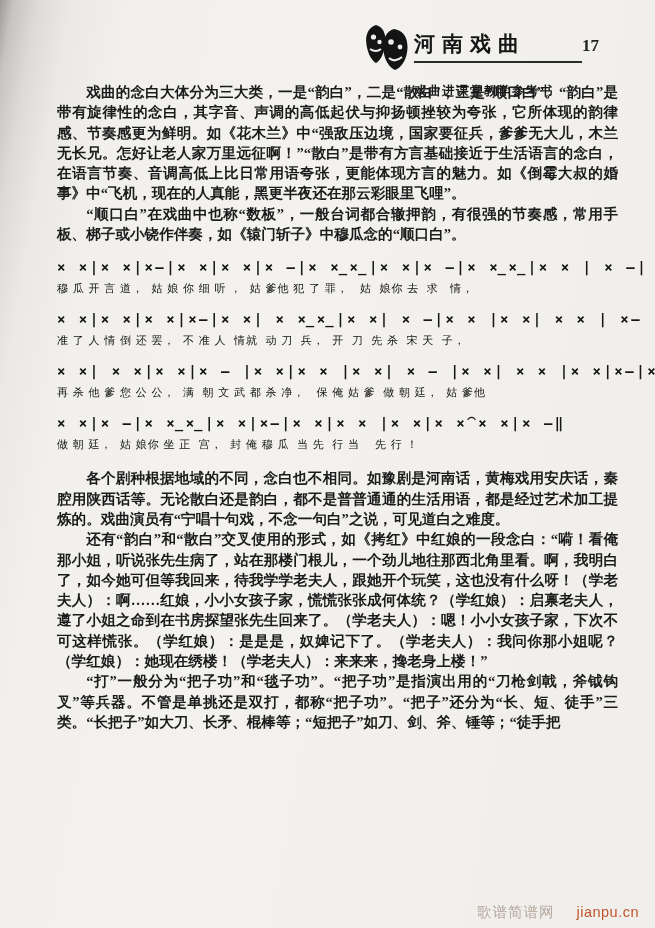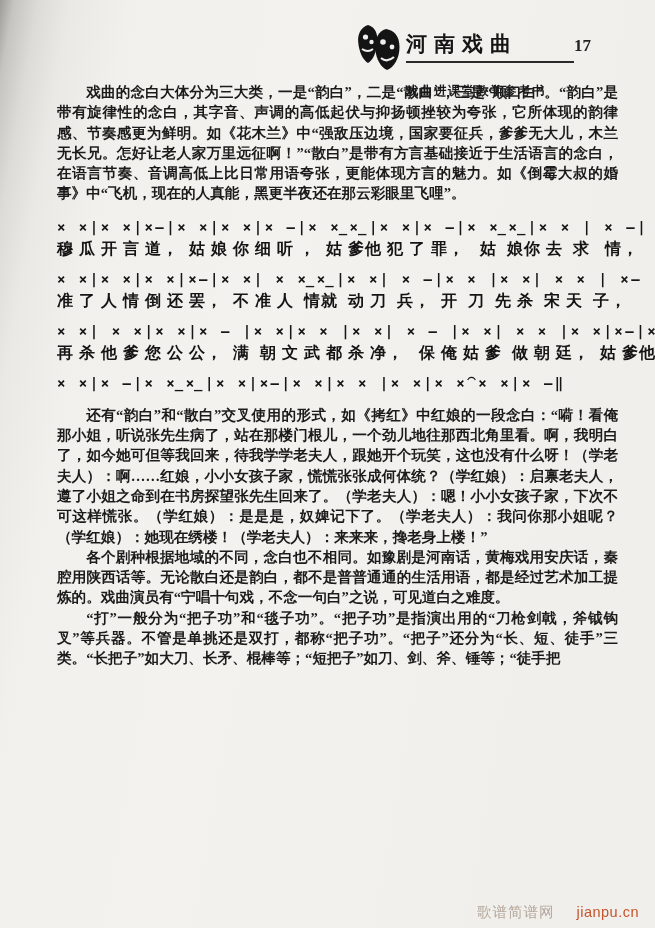--- a/index.html
+++ b/index.html
@@ -9,21 +9,21 @@
     font-family:"Liberation Serif","DejaVu Serif",serif;
   }
   .page{
     position:relative;width:655px;height:928px;
     background:linear-gradient(100deg,
       #9e9c99 0px,#c6c4c0 14px,#dddbd7 38px,#eae9e6 70px,
       #f1f0ed 130px,#f3f2ef 300px,#f1efec 655px);
     color:#1c1c1c;
   }
   
-  .header{position:absolute;top:22px;left:0;right:0;height:60px;}
+  .header{position:absolute;top:22px;left:8px;right:0;height:60px;}
   .logo{position:absolute;left:356px;top:0;width:48px;height:52px;}
   .title-block{position:absolute;left:406px;top:8px;}
   .series-title{
     font-size:21px;font-weight:bold;letter-spacing:7px;
     font-family:"Liberation Serif","DejaVu Serif",serif;color:#151515;
   }
   .title-rule{width:168px;height:2px;background:#2a2a2a;margin-top:3px;}
   .subtitle{
     font-size:12.5px;font-weight:bold;letter-spacing:1.5px;margin-top:20px;color:#1a1a1a;
     font-family:"Liberation Sans","DejaVu Sans",sans-serif;
@@ -41,21 +41,21 @@
   .para{margin:0;text-indent:2em;}
   
   .notation{margin:13px 0 12px 0;}
   .nline{margin-bottom:9px;}
   .score{
     font-family:"DejaVu Sans Mono",monospace;
     font-size:14px;font-weight:bold;letter-spacing:2.5px;
     white-space:pre;line-height:20px;color:#161616;
   }
   .lyrics{
-    font-size:16px;font-weight:bold;white-space:pre;
+    font-size:11px;font-weight:normal;white-space:pre;
     line-height:23px;letter-spacing:1px;color:#141414;
   }
   
   .footer{
     position:absolute;right:16px;bottom:6px;
     font-size:14.5px;letter-spacing:1px;
     font-family:"Liberation Sans","DejaVu Sans",sans-serif;
   }
   .site-name{color:#b4a79c;margin-left:38px;}
   .site-url{color:#c4552d;margin-left:22px;letter-spacing:0.5px;}
@@ -81,41 +81,43 @@
     <div class="title-block">
       <div class="series-title">河南戏曲</div>
       <div class="title-rule"></div>
       <div class="subtitle">戏曲进课堂教学参考书</div>
     </div>
     <div class="page-number">17</div>
   </div>
 
   <div class="main">
     <p class="para">戏曲的念白大体分为三大类，一是“韵白”，二是“散白”，三是“顺口白”。“韵白”是带有旋律性的念白，其字音、声调的高低起伏与抑扬顿挫较为夸张，它所体现的韵律感、节奏感更为鲜明。如《花木兰》中“强敌压边境，国家要征兵，爹爹无大儿，木兰无长兄。怎好让老人家万里远征啊！”“散白”是带有方言基础接近于生活语言的念白，在语言节奏、音调高低上比日常用语夸张，更能体现方言的魅力。如《倒霉大叔的婚事》中“飞机，现在的人真能，黑更半夜还在那云彩眼里飞哩”。</p>
+    <p class="para">“顺口白”在戏曲中也称“数板”，一般台词都合辙押韵，有很强的节奏感，常用手板、梆子或小铙作伴奏，如《辕门斩子》中穆瓜念的“顺口白”。</p>
 
     <div class="notation">
       <div class="nline">
         <div class="score">× ×|× ×|×—|× ×|× ×|× —|× ×̲×̲|× ×|× —|× ×̲×̲|× × | × —|</div>
         <div class="lyrics">穆 瓜 开 言 道，  姑 娘 你 细 听 ，  姑 爹他 犯 了 罪，   姑  娘你 去  求   情，</div>
       </div>
       <div class="nline">
         <div class="score">× ×|× ×|× ×|×—|× ×| × ×̲×̲|× ×| × —|× × |× ×| × × | ×— |</div>
         <div class="lyrics">准 了 人 情 倒 还 罢，  不 准 人  情就  动 刀  兵，  开  刀  先 杀  宋 天  子，</div>
       </div>
       <div class="nline">
         <div class="score">× ×| × ×|× ×|× — |× ×|× × |× ×| × — |× ×| × × |× ×|×—|× ×̲×̲|</div>
         <div class="lyrics">再 杀 他 爹 您 公 公，  满  朝 文 武 都 杀 净，   保 俺 姑 爹  做 朝 廷，  姑 爹他</div>
       </div>
       <div class="nline">
         <div class="score">× ×|× —|× ×̲×̲|× ×|×—|× ×|× × |× ×|× ×⁀× ×|× —‖</div>
+        <div class="lyrics">做 朝 廷，  姑 娘你 坐 正  宫，  封 俺 穆 瓜  当 先  行 当    先 行 ！</div>
       </div>
     </div>
 
+    <p class="para">各个剧种根据地域的不同，念白也不相同。如豫剧是河南话，黄梅戏用安庆话，秦腔用陕西话等。无论散白还是韵白，都不是普普通通的生活用语，都是经过艺术加工提炼的。戏曲演员有“宁唱十句戏，不念一句白”之说，可见道白之难度。</p>
     <p class="para">还有“韵白”和“散白”交叉使用的形式，如《拷红》中红娘的一段念白：“嗬！看俺那小姐，听说张先生病了，站在那楼门根儿，一个劲儿地往那西北角里看。啊，我明白了，如今她可但等我回来，待我学学老夫人，跟她开个玩笑，这也没有什么呀！（学老夫人）：啊……红娘，小小女孩子家，慌慌张张成何体统？（学红娘）：启禀老夫人，遵了小姐之命到在书房探望张先生回来了。（学老夫人）：嗯！小小女孩子家，下次不可这样慌张。（学红娘）：是是是，奴婢记下了。（学老夫人）：我问你那小姐呢？（学红娘）：她现在绣楼！（学老夫人）：来来来，搀老身上楼！”</p>
-    <p class="para">各个剧种根据地域的不同，念白也不相同。如豫剧是河南话，黄梅戏用安庆话，秦腔用陕西话等。无论散白还是韵白，都不是普普通通的生活用语，都是经过艺术加工提炼的。戏曲演员有“宁唱十句戏，不念一句白”之说，可见道白之难度。</p>
     <p class="para">“打”一般分为“把子功”和“毯子功”。“把子功”是指演出用的“刀枪剑戟，斧钺钩叉”等兵器。不管是单挑还是双打，都称“把子功”。“把子”还分为“长、短、徒手”三类。“长把子”如大刀、长矛、棍棒等；“短把子”如刀、剑、斧、锤等；“徒手把</p>
   </div>
 
   <div class="footer">
     <span class="site-name">歌谱简谱网</span><span class="site-url">jianpu.cn</span>
   </div>
 
 </div>
 
 </body></html>

